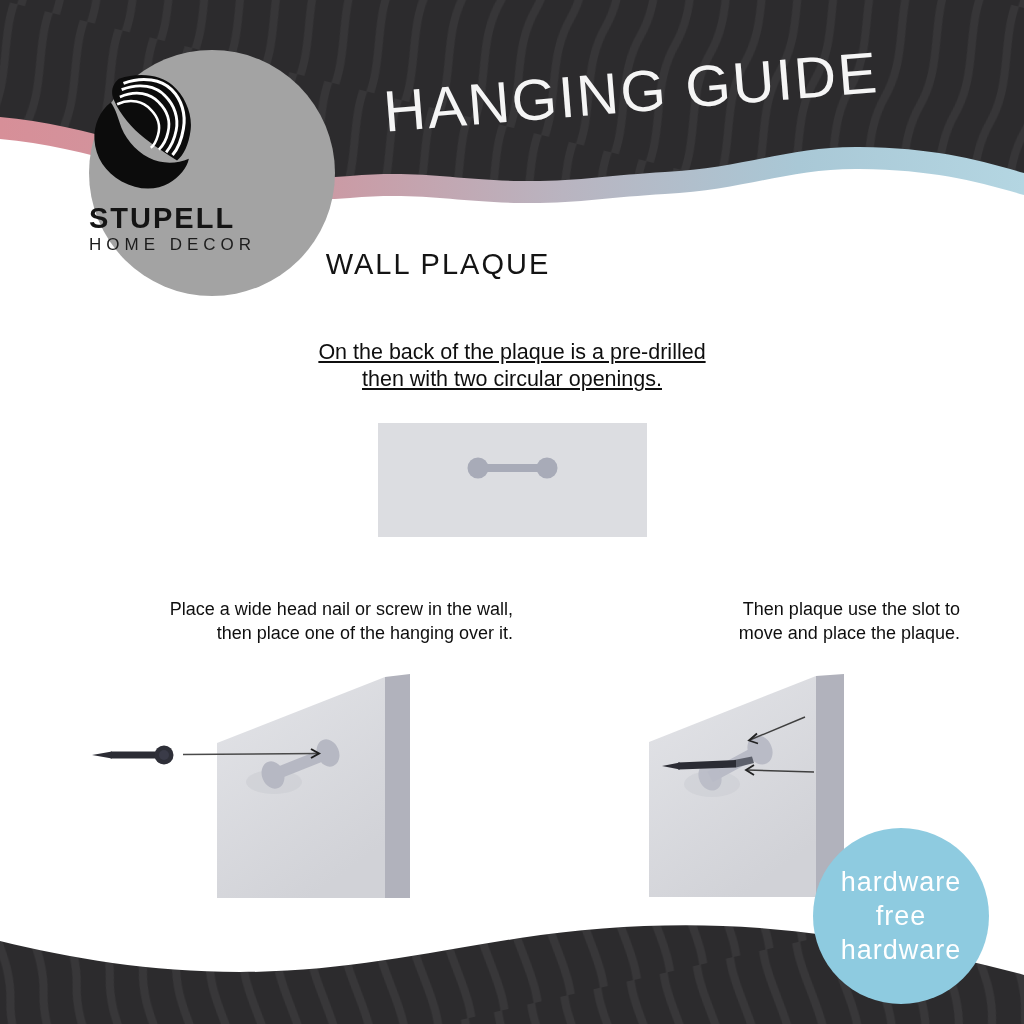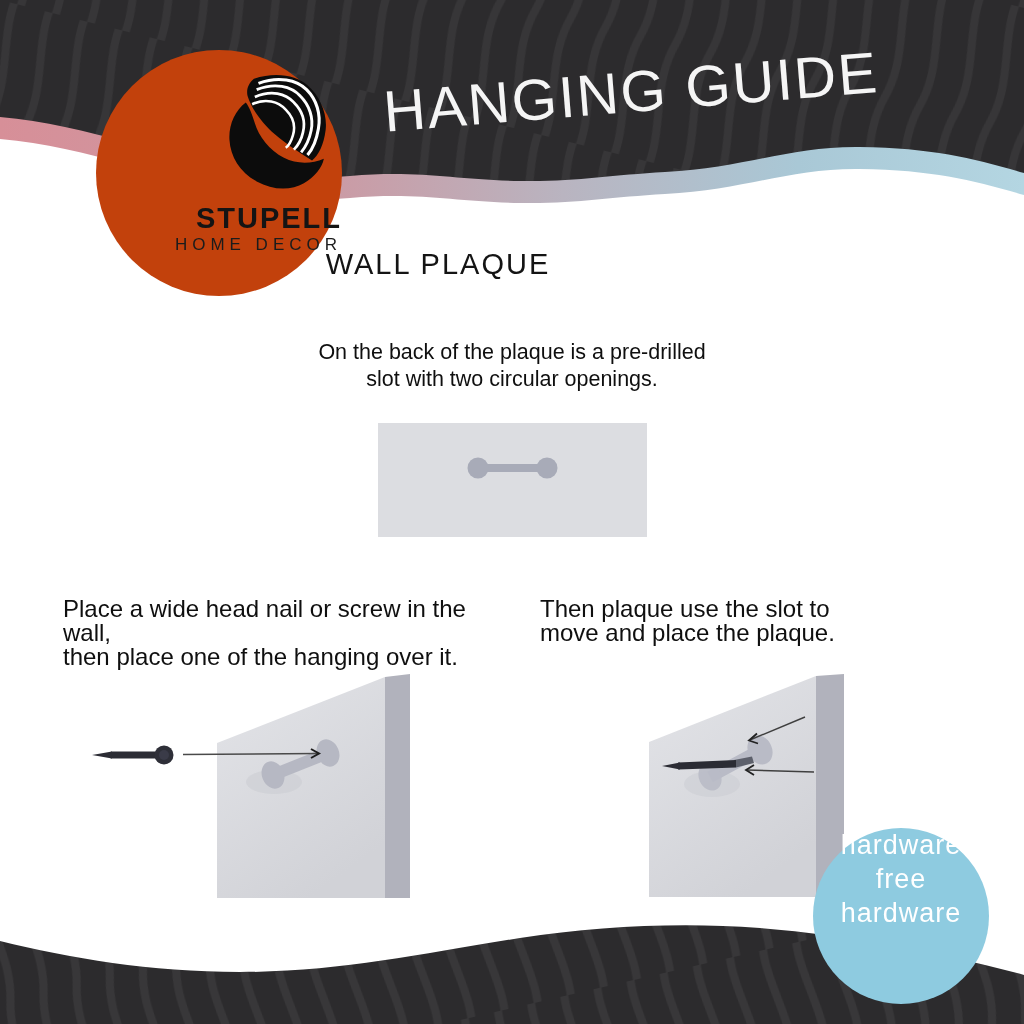--- a/index.html
+++ b/index.html
@@ -10,43 +10,43 @@
   .abs{position:absolute;}
   
   #top-banner{left:0;top:0;width:1024px;height:280px;z-index:1;}
   #main-title{
     left:331px;top:56px;width:600px;height:72px;line-height:72px;text-align:center;
     transform:rotate(-4.6deg);transform-origin:50% 50%;
     font-size:58px;font-weight:400;letter-spacing:2px;color:#f5f5f5;z-index:2;
   }
   
   #logo-circle{
-    left:96px;top:50px;width:246px;height:246px;border-radius:50%;background:#c2410c;
-    z-index:3;text-align:right;
+    left:89px;top:50px;width:246px;height:246px;border-radius:50%;background:#a3a3a3;
+    z-index:3;text-align:left;
   }
   #logo-mark{margin-top:22px;}
   #brand-name{font-size:29px;font-weight:600;letter-spacing:2px;color:#141414;margin-top:-2px;}
   #brand-tagline{font-size:17px;font-weight:400;letter-spacing:5px;color:#1c1c1c;}
   
   #subtitle{left:0;top:248px;width:876px;text-align:center;font-size:29px;font-weight:400;
     letter-spacing:2px;color:#141414;z-index:2;}
   #intro{left:0;top:339px;width:1024px;text-align:center;font-size:21.5px;line-height:27px;
-    color:#0f0f0f;z-index:2;}
-  .caption{position:absolute;top:597px;text-align:left;font-size:24px;line-height:24px;color:#0f0f0f;z-index:2;}
+    color:#0f0f0f;z-index:2;text-decoration:underline;}
+  .caption{position:absolute;top:597px;text-align:right;font-size:18px;line-height:24px;color:#0f0f0f;z-index:2;}
   #caption-step-1{left:63px;width:450px;}
   #caption-step-2{left:540px;width:420px;}
   
   #flat-diagram{left:378px;top:423px;width:269px;height:114px;z-index:2;}
   #step1-illustration{left:60px;top:660px;z-index:2;}
   #step2-illustration{left:600px;top:660px;z-index:2;}
   
   #bottom-wave{left:0;top:880px;width:1024px;height:144px;z-index:4;}
   #badge{
     left:813px;top:828px;width:176px;height:176px;border-radius:50%;background:#8ecbe0;
-    z-index:5;display:flex;flex-direction:column;align-items:center;
+    z-index:5;display:flex;flex-direction:column;align-items:center;justify-content:center;
     color:#ffffff;font-size:27px;line-height:34px;font-weight:400;letter-spacing:1px;
   }
 </style>
 </head>
 <body>
 
 <div id="canvas">
 
   <svg id="top-banner" class="abs" width="1024" height="280" viewBox="0 0 1024 280">
     <defs>
@@ -80,21 +80,21 @@
       <path fill="#0c0c0c" d="M24,33 C12,42 5,58 6,74 C7,93 18,110 36,120 C54,130 74,130 88,122 C100,115 108,105 110,95 C96,101 80,101 66,94 C50,86 38,70 34,56 C31,46 28,38 24,33 Z"></path>
     </svg>
     <div id="brand-name">STUPELL</div>
     <div id="brand-tagline">HOME DECOR</div>
   </div>
 
   <div id="subtitle" class="abs">WALL PLAQUE</div>
 
   <div id="intro" class="abs">
     <div>On the back of the plaque is a pre-drilled</div>
-    <div>slot with two circular openings.</div>
+    <div>then with two circular openings.</div>
   </div>
 
   <svg id="flat-diagram" class="abs" width="269" height="114" viewBox="0 0 269 114">
     <rect x="0" y="0" width="269" height="114" fill="#dcdde1"></rect>
     <g>
       <line x1="100" y1="45" x2="169" y2="45" stroke="#a8abb8" stroke-width="8"></line>
       <circle cx="100" cy="45" r="10.5" fill="#a8abb8"></circle>
       <circle cx="169" cy="45" r="10.5" fill="#a8abb8"></circle>
     </g>
   </svg>

